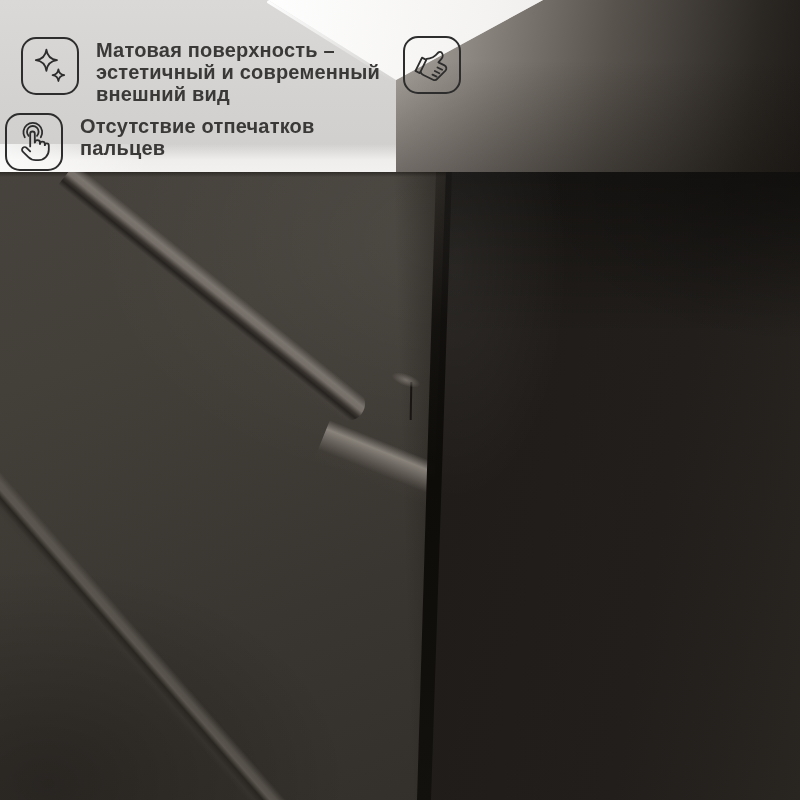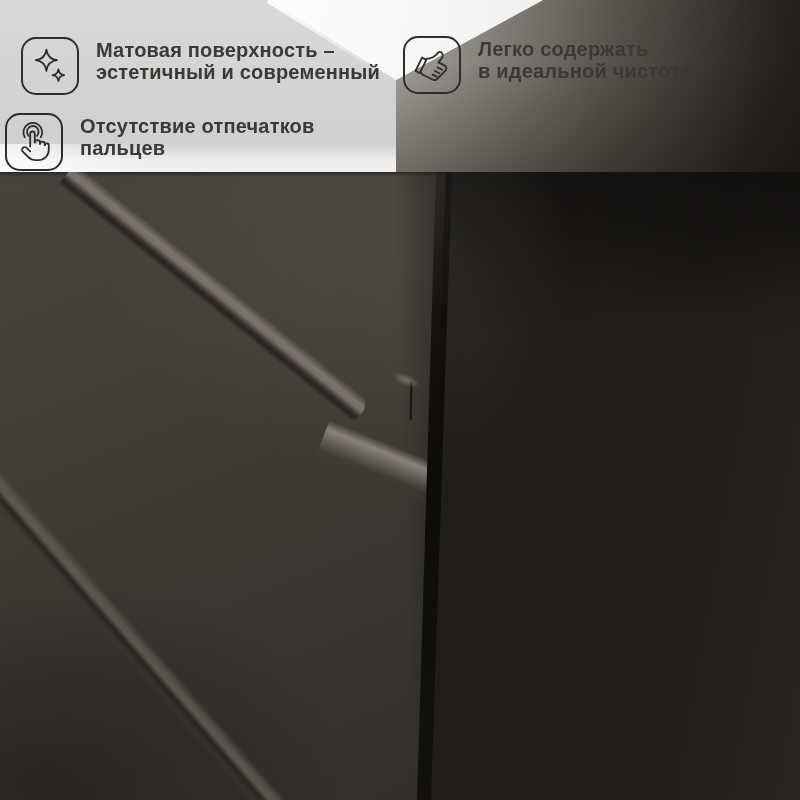--- a/index.html
+++ b/index.html
@@ -171,20 +171,21 @@
   <div class="feature f1">
     <div class="icon-box">
       <svg viewBox="0 0 24 24" fill="none" stroke="#2d2d2d" stroke-width="0.9" stroke-linecap="round" stroke-linejoin="round">
         <path d="M10.2 3.8 Q10.8 8.5 15.5 9.1 Q10.8 9.7 10.2 14.4 Q9.6 9.7 4.9 9.1 Q9.6 8.5 10.2 3.8 Z"></path>
         <path d="M16.2 13.7 Q16.55 16.25 19.1 16.6 Q16.55 16.95 16.2 19.5 Q15.85 16.95 13.3 16.6 Q15.85 16.25 16.2 13.7 Z"></path>
       </svg>
     </div>
     <div class="f-text">
       <div class="f-line">Матовая поверхность –</div>
       <div class="f-line">эстетичный и современный</div>
+      <div class="f-line">внешний вид</div>
     </div>
   </div>
 
   <div class="feature f2">
     <div class="icon-box">
       <svg viewBox="0 0 24 24" fill="none" stroke="#2d2d2d" stroke-width="0.9" stroke-linecap="round" stroke-linejoin="round">
         <path d="M7.4 9.6 A4.7 4.7 0 1 1 15.4 9.6"></path>
         <path d="M9.3 8.9 A2.9 2.9 0 1 1 13.5 8.9"></path>
         <path d="M10.1 16.7 L8.3 14.9 C7.8 14.4 6.9 14.4 6.4 14.9 C5.9 15.4 5.9 16.3 6.4 16.8 L9.2 19.6 C10.2 20.6 11.5 21.1 12.9 21.1 L14.2 21.1 C17.1 21.1 19.4 18.8 19.4 15.9 L19.4 13.7 C19.4 13.1 19 12.7 18.4 12.7 C17.9 12.7 17.4 13.1 17.4 13.6"></path>
         <path d="M10.1 14.2 L10.1 7.9 A1.15 1.15 0 0 1 12.4 7.9 L12.4 12.1"></path>
@@ -203,19 +204,15 @@
       <svg viewBox="0 0 24 24" fill="none" stroke="#2d2d2d" stroke-width="0.9" stroke-linecap="round" stroke-linejoin="round">
         <g transform="rotate(26 12 12)">
           <path d="M5.9 10.9 L8.3 10.9 L8.3 18.3 L5.9 18.3 Z"></path>
           <path d="M8.3 17.6 L8.9 18.0 C9.3 18.3 9.8 18.4 10.3 18.4 L15.7 18.4 C16.5 18.4 17.2 17.9 17.4 17.1 L19.3 11.6 C19.6 10.5 18.8 9.4 17.7 9.4 L14.3 9.4 L14.9 7.0 C15.2 5.9 14.6 4.7 13.5 4.3 C12.9 4.1 12.3 4.4 12.1 5.0 L11.5 6.7 C11.1 7.8 10.4 8.8 9.5 9.5 L8.3 10.4"></path>
           <path d="M17.6 11.9 L15.0 11.9"></path>
           <path d="M17.1 14.1 L14.6 14.1"></path>
           <path d="M16.6 16.2 L14.3 16.2"></path>
         </g>
       </svg>
     </div>
-    <div class="f-text">
-      <div class="f-line">Легко содержать</div>
-      <div class="f-line">в идеальной чистоте</div>
-    </div>
   </div>
 
 </div>
 
 </body></html>

